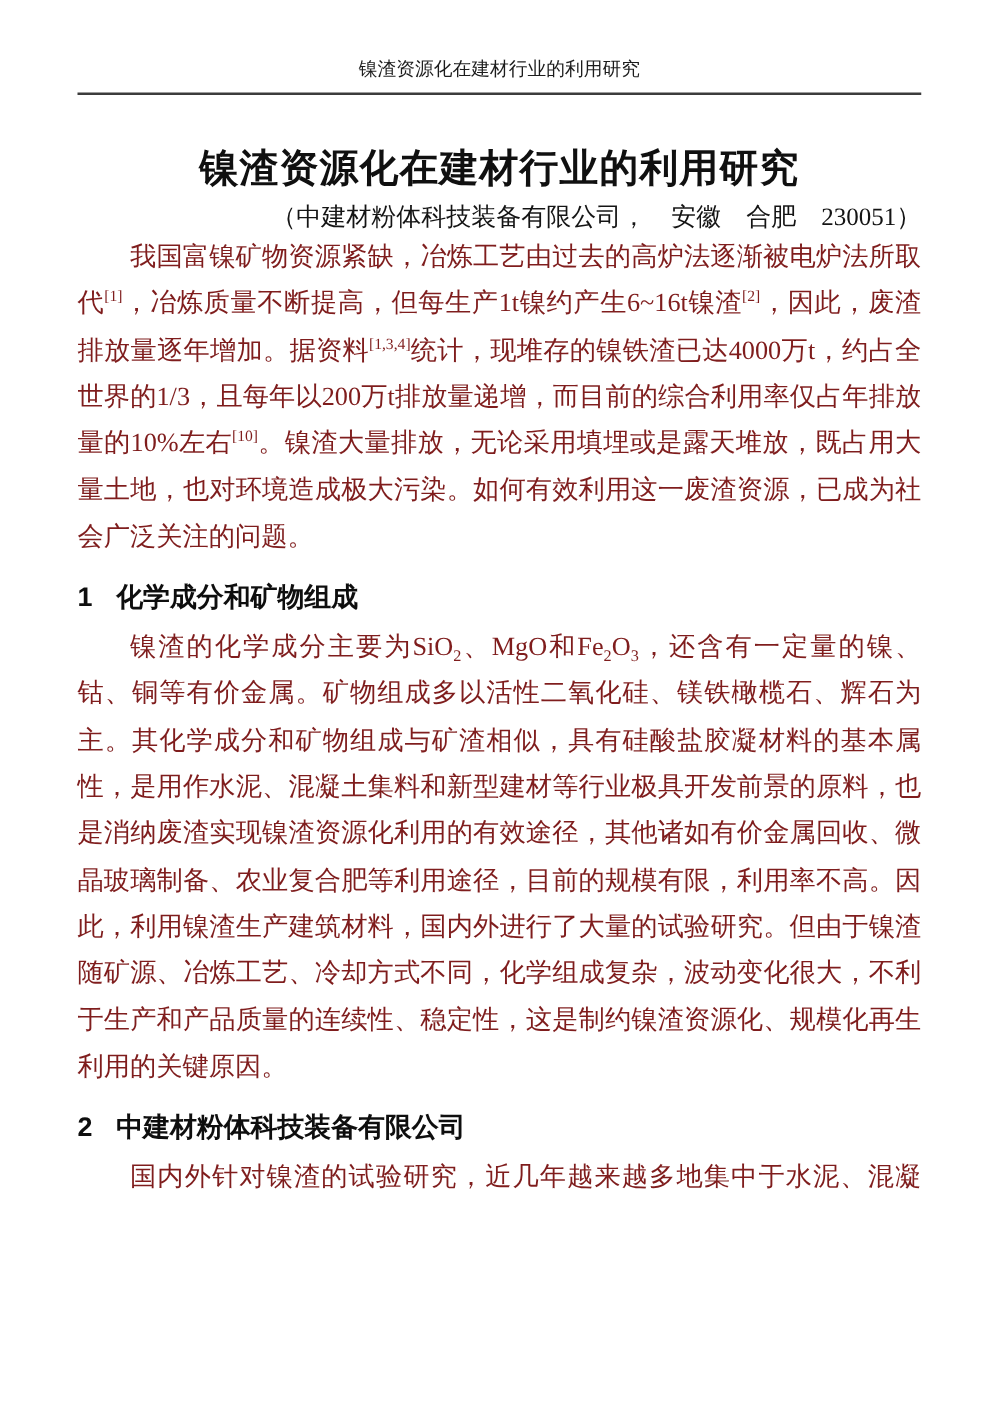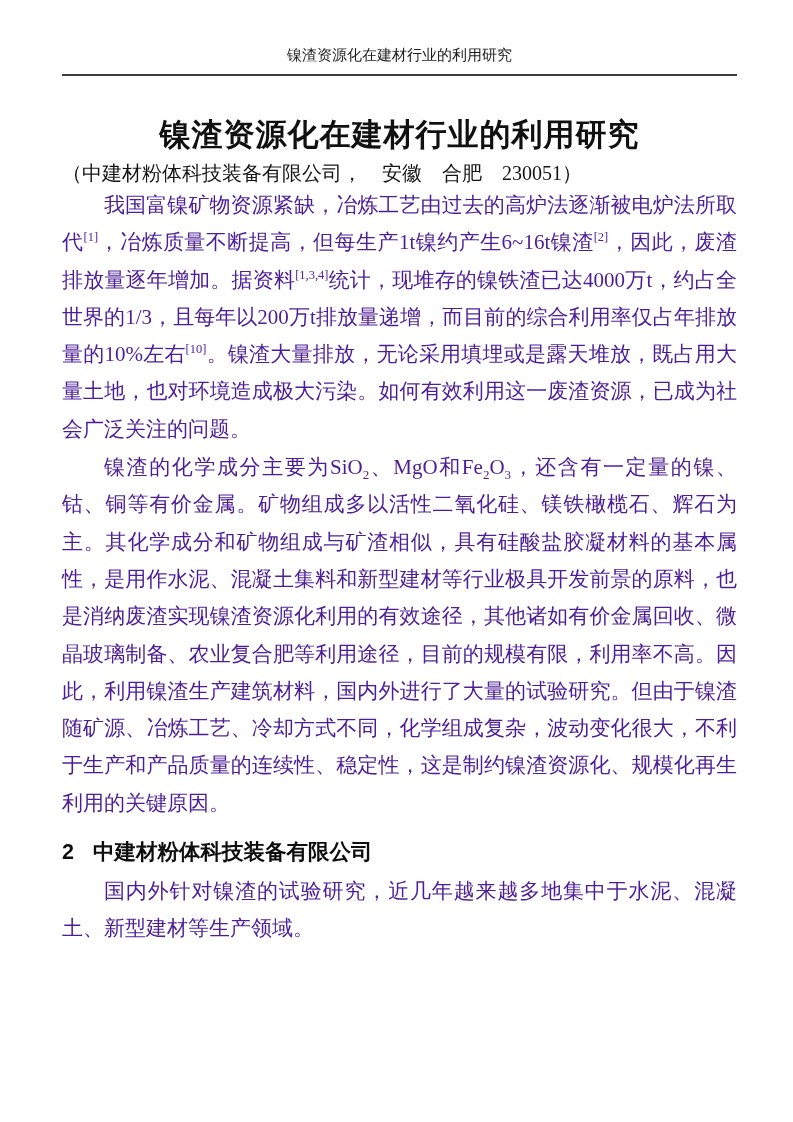--- a/index.html
+++ b/index.html
@@ -36,21 +36,21 @@
     color:#101010;
   }
   .author {
     margin-top:24px;
     text-align:center;
     font-size:20px;
     letter-spacing:4px;
   }
   .affiliation {
     margin-top:4px;
-    text-align:left;
+    text-align:right;
     font-size:20px;
   }
 
   
   .sec-h {
     font-family:"Liberation Sans","DejaVu Sans",sans-serif;
     font-weight:700;
     font-size:21.5px;
     color:#0e0e0e;
     margin:15px 0 7px 0;
@@ -58,21 +58,21 @@
   .sec-h .num { display:inline-block; margin-right:19px; }
   .sec-h.sub .num { margin-right:9px; }
   .sec-h.first { margin-top:13px; }
 
   p.body {
     margin:0 0 1px 0;
     font-size:21px;
     line-height:37.3px;
     text-align:justify;
     text-indent:42px;
-    color:#4c1d95;
+    color:#7f1d1d;
   }
   p.body sup {
     font-size:12.5px;
     line-height:0;
     vertical-align:super;
   }
   p.body sub {
     font-size:13px;
     line-height:0;
     vertical-align:sub;
@@ -121,20 +121,23 @@
       <h1 class="paper-title">镍渣资源化在建材行业的利用研究</h1>
 
 
       <div class="affiliation">（中建材粉体科技装备有限公司，　安徽　合肥　230051）</div>
 
       <section>
         <p class="body"><span>我国富镍矿物资源紧缺，冶炼工艺由过去的高炉法逐渐被电炉法所取代</span><sup>[1]</sup><span>，冶炼质量不断提高，但每生产1t镍约产生6~16t镍渣</span><sup>[2]</sup><span>，因此，废渣排放量逐年增加。据资料</span><sup>[1,3,4]</sup><span>统计，现堆存的镍铁渣已达4000万t，约占全世界的1/3，且每年以200万t排放量递增，而目前的综合利用率仅占年排放量的10%左右</span><sup>[10]</sup><span>。镍渣大量排放，无论采用填埋或是露天堆放，既占用大量土地，也对环境造成极大污染。如何有效利用这一废渣资源，已成为社会广泛关注的问题。</span></p>
       </section>
 
       <section>
+        <h2 class="sec-h">
+          <span class="num">1</span><span class="txt">化学成分和矿物组成</span>
+        </h2>
         <p class="body"><span>镍渣的化学成分主要为SiO</span><sub>2</sub><span>、MgO和Fe</span><sub>2</sub><span>O</span><sub>3</sub><span>，还含有一定量的镍、钴、铜等有价金属。矿物组成多以活性二氧化硅、镁铁橄榄石、辉石为主。其化学成分和矿物组成与矿渣相似，具有硅酸盐胶凝材料的基本属性，是用作水泥、混凝土集料和新型建材等行业极具开发前景的原料，也是消纳废渣实现镍渣资源化利用的有效途径，其他诸如有价金属回收、微晶玻璃制备、农业复合肥等利用途径，目前的规模有限，利用率不高。因此，利用镍渣生产建筑材料，国内外进行了大量的试验研究。但由于镍渣随矿源、冶炼工艺、冷却方式不同，化学组成复杂，波动变化很大，不利于生产和产品质量的连续性、稳定性，这是制约镍渣资源化、规模化再生利用的关键原因。</span></p>
       </section>
 
       <section>
         <h2 class="sec-h">
           <span class="num">2</span><span class="txt">中建材粉体科技装备有限公司</span>
         </h2>
         <p class="body"><span>国内外针对镍渣的试验研究，近几年越来越多地集中于水泥、混凝土、新型建材等生产领域。</span></p>
       </section>
 

